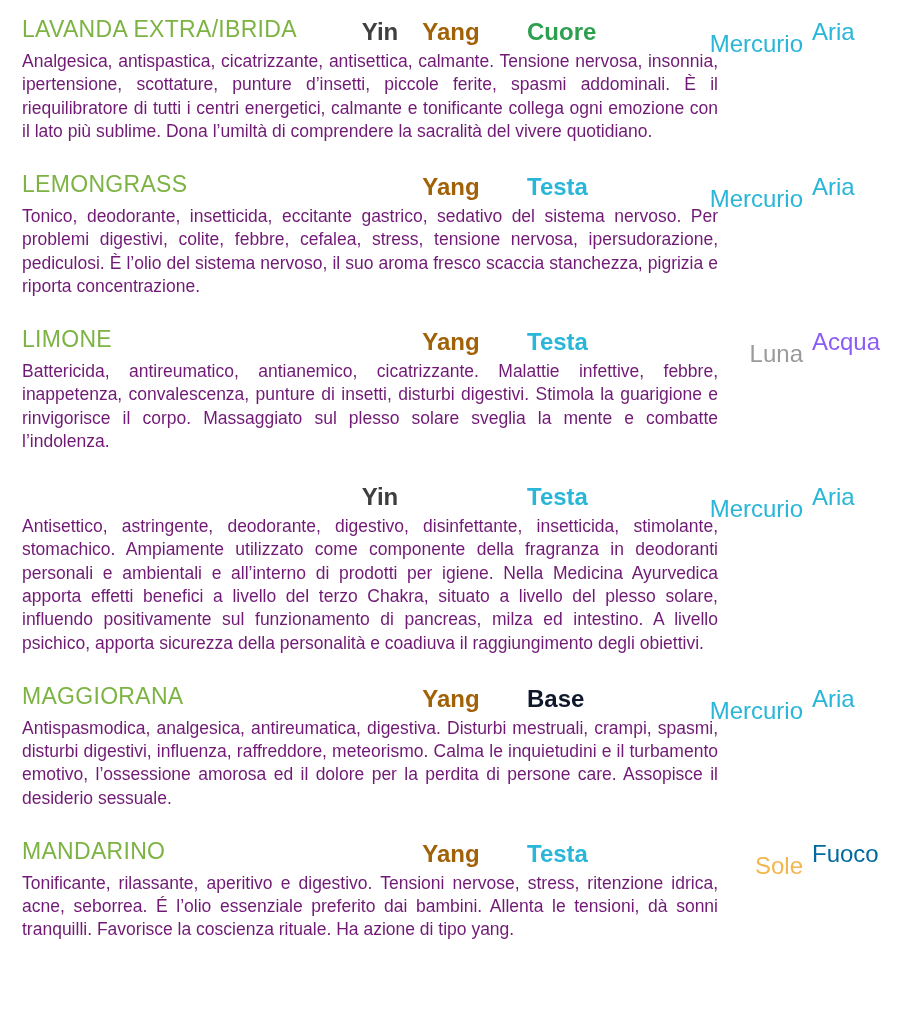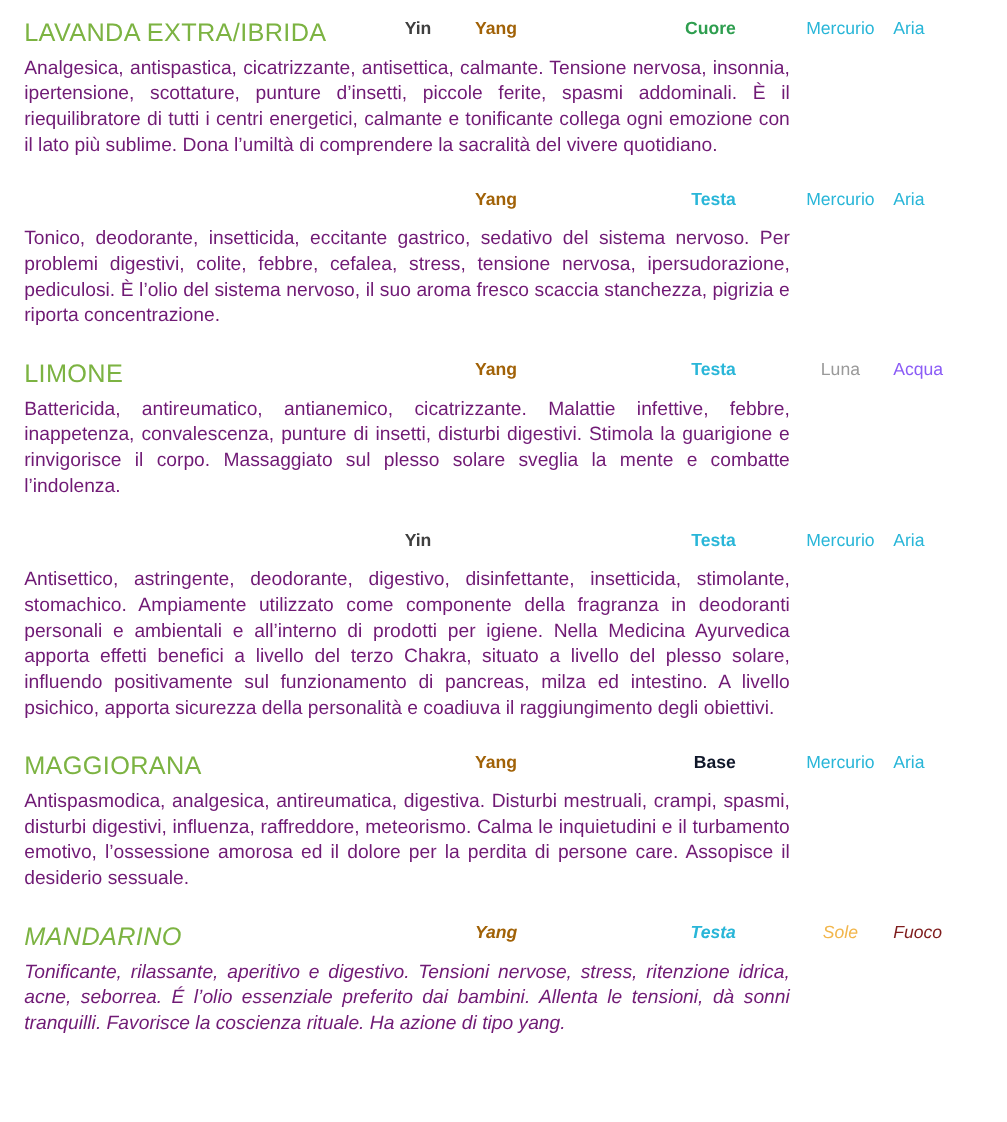--- a/index.html
+++ b/index.html
@@ -16,63 +16,63 @@
   .page {
     width: 740px;
     box-sizing: border-box;
     padding: 16px 22px 10px 22px;
   }
   .entry {
     margin-bottom: 28px;
   }
   .entry:last-child {
     margin-bottom: 0;
-    font-style: italic;
   }
   .entry-header {
     position: relative;
     height: 30px;
     margin-bottom: 4px;
   }
   .oil-name {
     position: absolute;
     left: 0;
     top: 0;
     font-size: 23px;
     letter-spacing: 0.3px;
     color: #7cb342;
     white-space: nowrap;
   }
   .col {
     position: absolute;
     top: 2px;
-    font-size: 16px;
+    font-size: 24px;
     text-align: center;
     white-space: nowrap;
   }
   .col-yin {
     left: 330px;
     width: 56px;
     font-weight: bold;
   }
   .col-yang {
     left: 390px;
     width: 78px;
     font-weight: bold;
   }
   .col-centro {
     left: 505px;
     width: 142px;
     font-weight: bold;
-    text-align: right;
+    text-align: left;
   }
   .col-pianeta {
-    left: 665px;
+    left: 627px;
     width: 154px;
-    text-align: center;
+    text-align: right;
+    margin-top: 12px;
   }
   .col-elemento {
     left: 790px;
     width: 82px;
     text-align: left;
   }
   .dim {
     color: #a16207;
   }
   .body-text {
@@ -95,20 +95,21 @@
       <div class="col col-yang dim">Yang</div>
       <div class="col col-centro" style="color:#2e9e4f">Cuore</div>
       <div class="col col-pianeta" style="color:#29b6d8">Mercurio</div>
       <div class="col col-elemento" style="color:#29b6d8">Aria</div>
     </div>
     <p class="body-text">Analgesica, antispastica, cicatrizzante, antisettica, calmante. Tensione nervosa, insonnia, ipertensione, scottature, punture d’insetti, piccole ferite, spasmi addominali. È il riequilibratore di tutti i centri energetici, calmante e tonificante collega ogni emozione con il lato più sublime. Dona l’umiltà di comprendere la sacralità del vivere quotidiano.</p>
   </div>
 
   <div class="entry">
     <div class="entry-header">
+      <div class="oil-name">LEMONGRASS</div>
       <div class="col col-yin"></div>
       <div class="col col-yang dim">Yang</div>
       <div class="col col-centro" style="color:#29b6d8">Testa</div>
       <div class="col col-pianeta" style="color:#29b6d8">Mercurio</div>
       <div class="col col-elemento" style="color:#29b6d8">Aria</div>
     </div>
     <p class="body-text">Tonico, deodorante, insetticida, eccitante gastrico, sedativo del sistema nervoso. Per problemi digestivi, colite, febbre, cefalea, stress, tensione nervosa, ipersudorazione, pediculosi. È l’olio del sistema nervoso, il suo aroma fresco scaccia stanchezza, pigrizia e riporta concentrazione.</p>
   </div>
 
   <div class="entry">
@@ -146,18 +147,18 @@
     <p class="body-text">Antispasmodica, analgesica, antireumatica, digestiva. Disturbi mestruali, crampi, spasmi, disturbi digestivi, influenza, raffreddore, meteorismo. Calma le inquietudini e il turbamento emotivo, l’ossessione amorosa ed il dolore per la perdita di persone care. Assopisce il desiderio sessuale.</p>
   </div>
 
   <div class="entry">
     <div class="entry-header">
       <div class="oil-name">MANDARINO</div>
       <div class="col col-yin"></div>
       <div class="col col-yang dim">Yang</div>
       <div class="col col-centro" style="color:#29b6d8">Testa</div>
       <div class="col col-pianeta" style="color:#f2b64c;font-weight:normal">Sole</div>
-      <div class="col col-elemento" style="color:#7f1d1d;font-weight:normal">Fuoco</div>
+      <div class="col col-elemento" style="color:#0369a1;font-weight:normal">Fuoco</div>
     </div>
     <p class="body-text">Tonificante, rilassante, aperitivo e digestivo. Tensioni nervose, stress, ritenzione idrica, acne, seborrea. É l’olio essenziale preferito dai bambini. Allenta le tensioni, dà sonni tranquilli. Favorisce la coscienza rituale. Ha azione di tipo yang.</p>
   </div>
 
 </div>
 
 </body></html>

